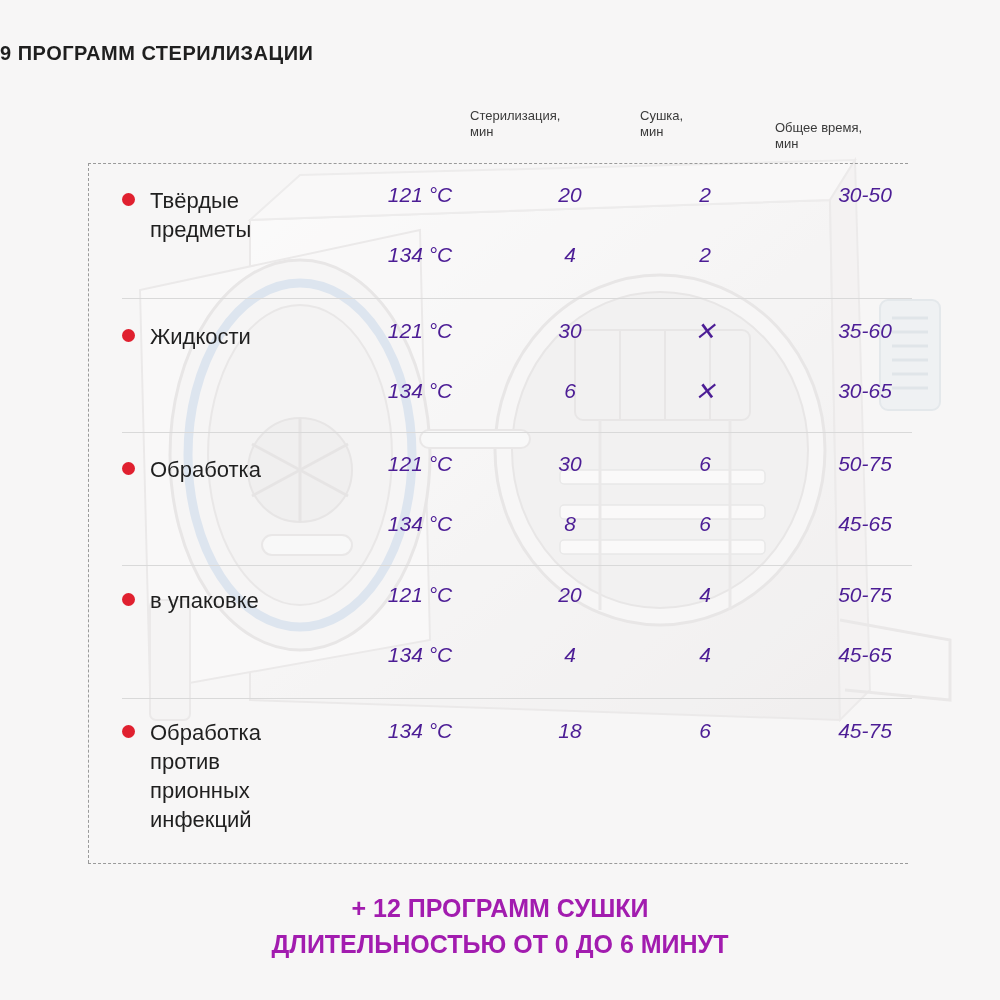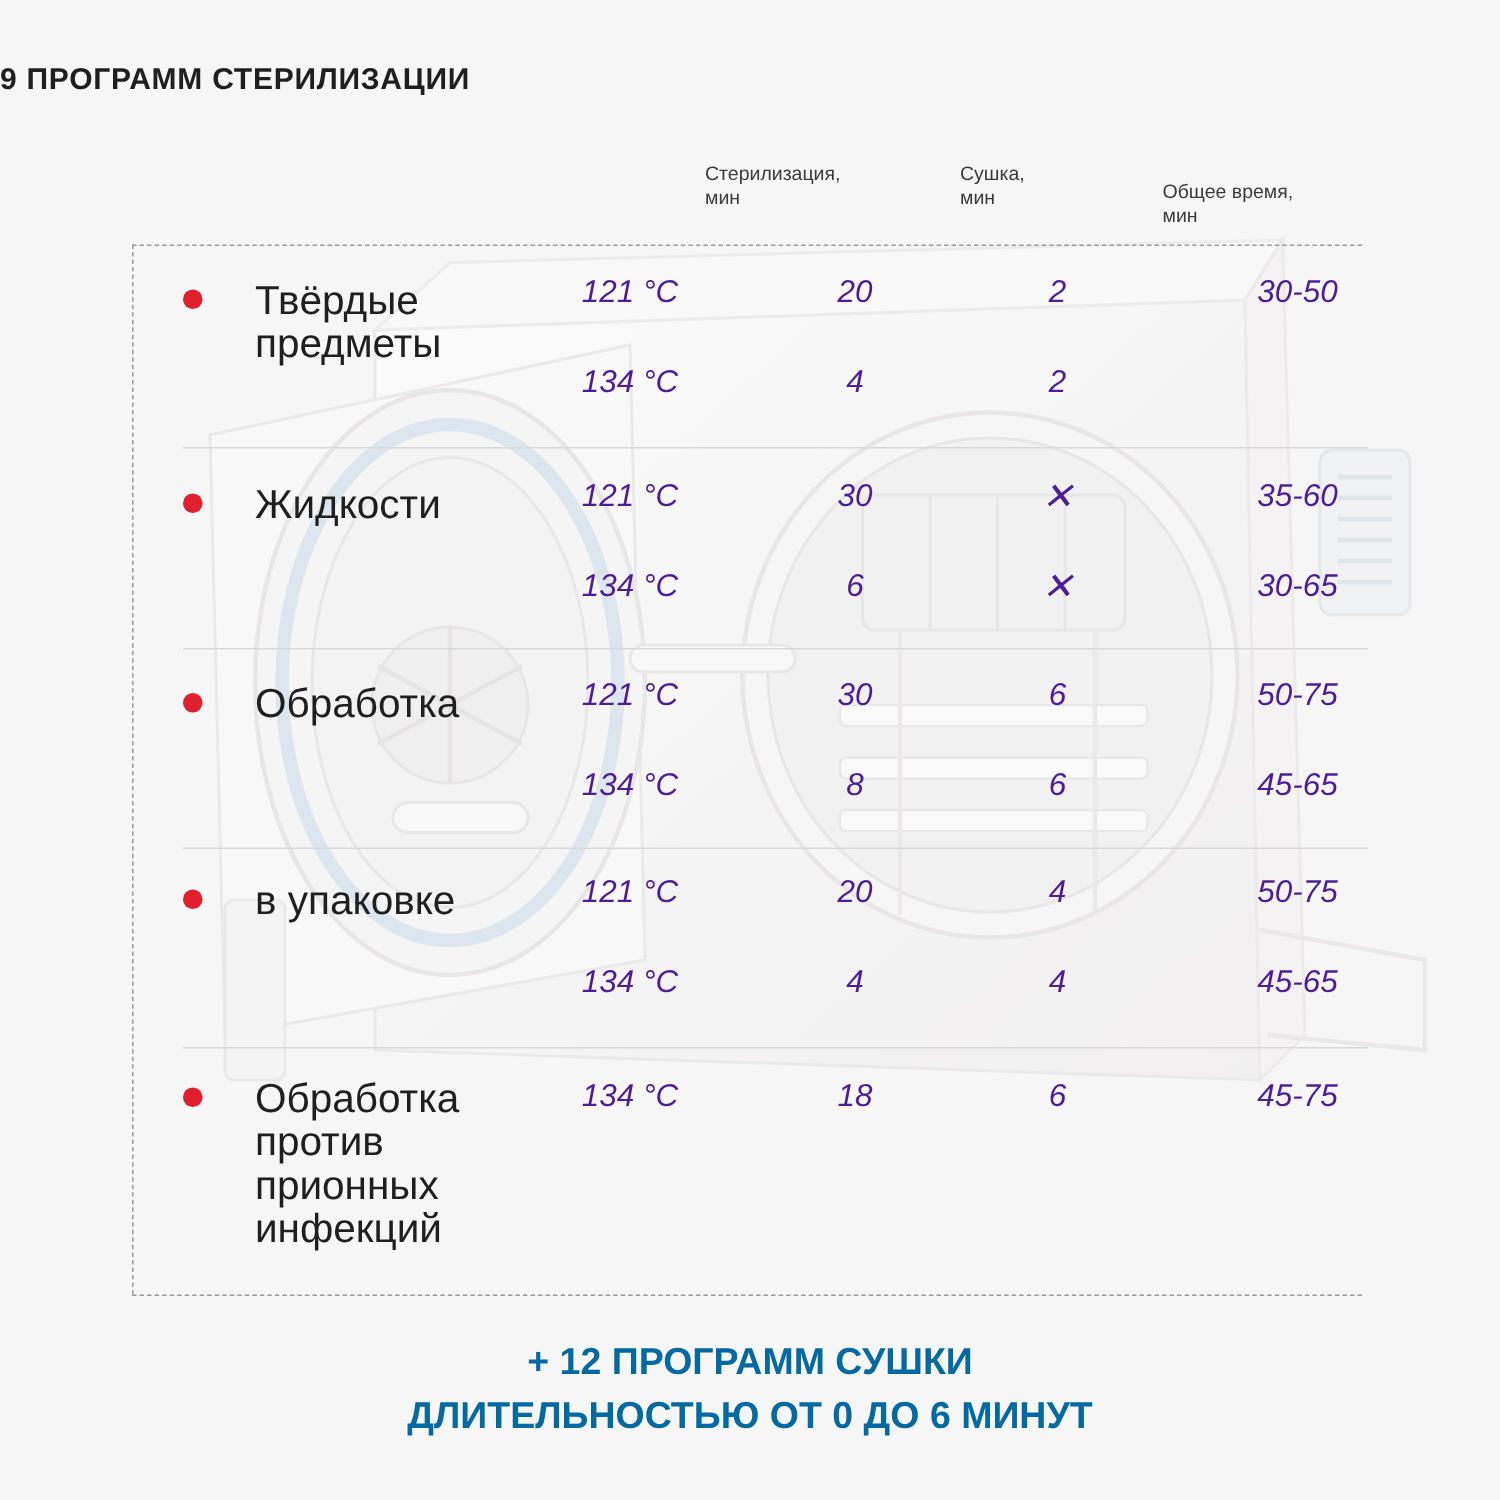--- a/index.html
+++ b/index.html
@@ -78,24 +78,23 @@
     left:0; top:7px;
     width:13px; height:13px;
     border-radius:50%;
     background:#e0202f;
   }
 
   .group-label {
     position:absolute;
     left:28px; top:0;
     width:190px;
-    font-size:27px;
+    font-size:22px;
     line-height:29px;
     color:#1f1f1f;
-    margin-left:20px;
   }
 
   .datarow { position:absolute; left:0; width:790px; height:46px; }
   .cell {
     position:absolute;
     font-size:21px;
     color:#4c1d95;
     text-align:center;
     line-height:46px;
     font-style:italic;
@@ -106,21 +105,21 @@
   .c-tot  { left:653px; width:180px; }
   .cross { font-size:25px; }
 
   #footer {
     position:absolute;
     left:0; right:0; top:890px;
     text-align:center;
     font-size:25px;
     font-weight:bold;
     line-height:36px;
-    color:#0369a1;
+    color:#a21caf;
   }
 </style>
 </head>
 <body>
 
 <svg id="bg-illustration" viewBox="0 0 1000 1000" xmlns="http://www.w3.org/2000/svg" aria-hidden="true">
   <defs>
     <linearGradient id="g1" x1="0" y1="0" x2="1" y2="1">
       <stop offset="0%" stop-color="#ffffff"></stop>
       <stop offset="100%" stop-color="#eceaea"></stop>

